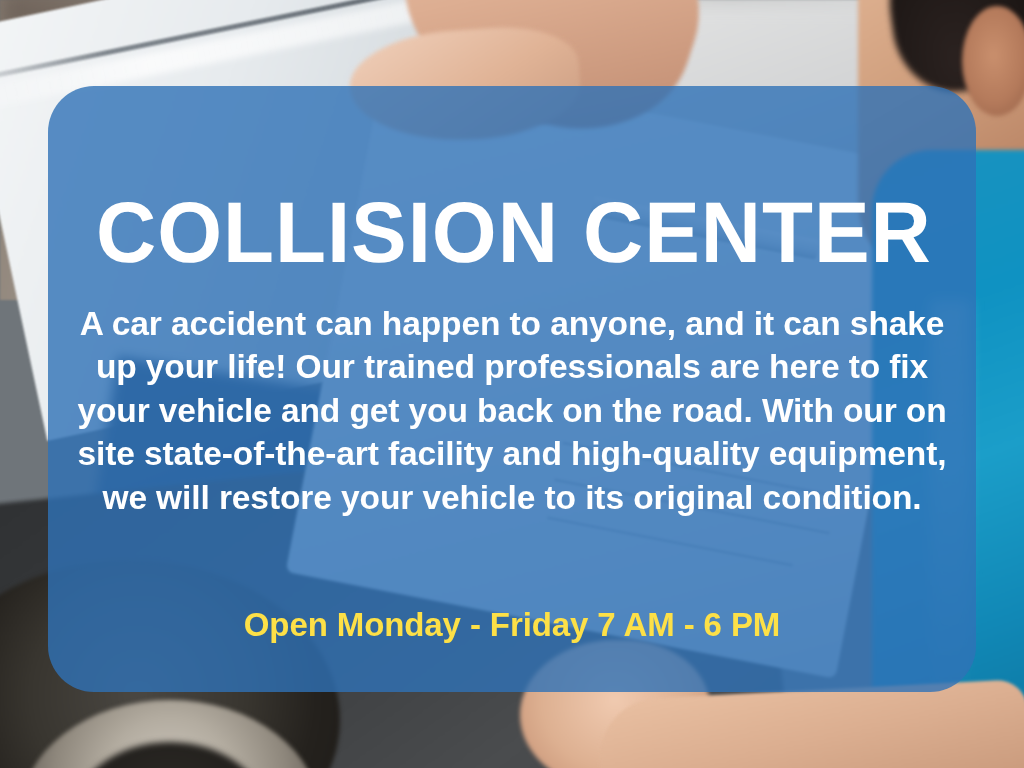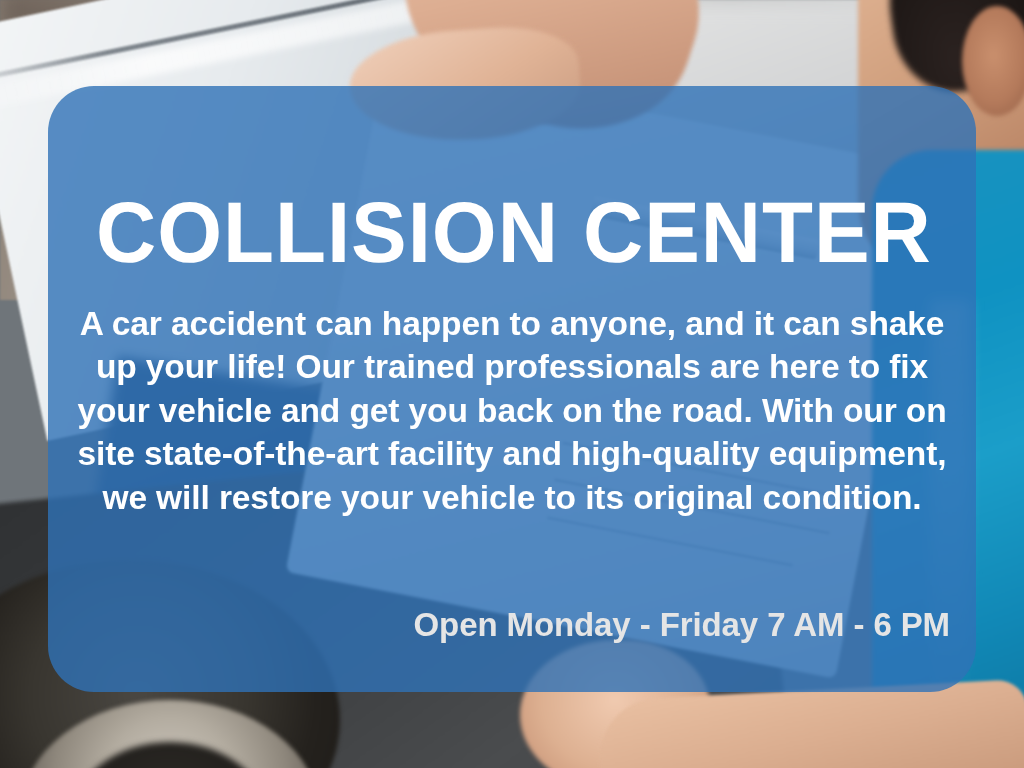--- a/index.html
+++ b/index.html
@@ -311,26 +311,26 @@
     line-height: 43.5px;
     text-align: center;
     letter-spacing: -0.1px;
   }
 
   .panel-hours {
     position: absolute;
     left: 26px;
     top: 486px;
     width: 876px;
-    color: #e5e5e5;
+    color: #fde047;
     font-family: "Liberation Sans", sans-serif;
     font-weight: 700;
     font-size: 33px;
     line-height: 40px;
-    text-align: right;
+    text-align: center;
     letter-spacing: -0.1px;
   }
 </style>
 </head>
 <body>
 
 <div class="screen">
 
   <div class="photo">
     <div class="bg-wall"></div>

